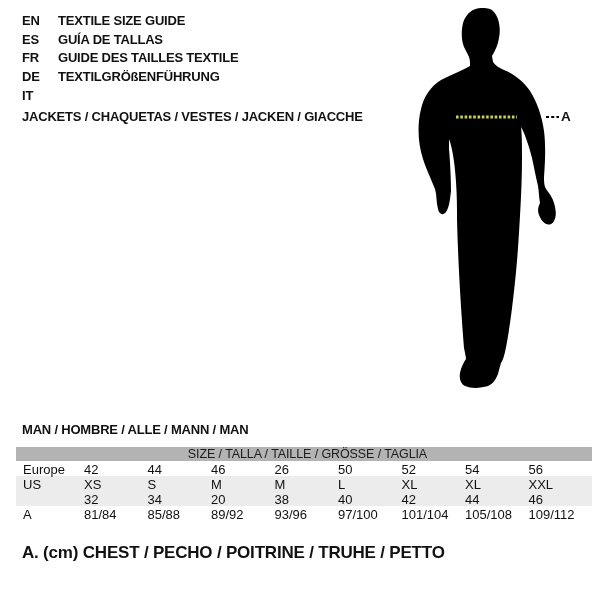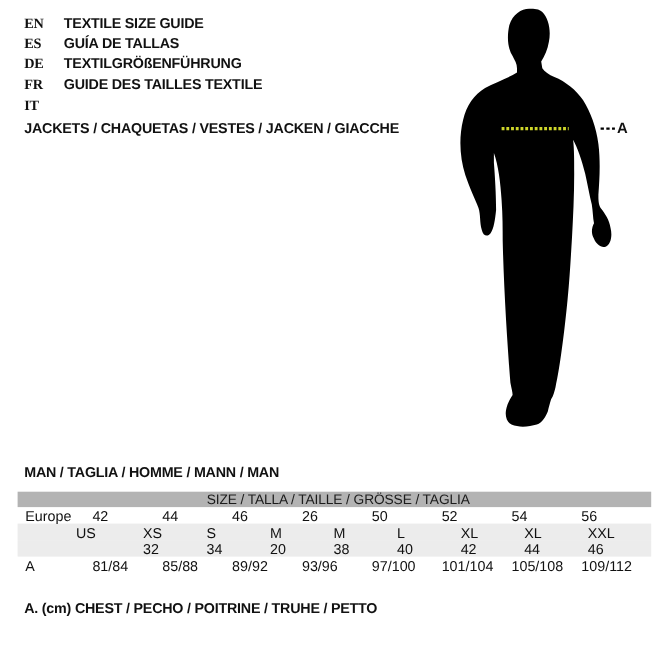--- a/index.html
+++ b/index.html
@@ -10,67 +10,67 @@
     --text:#111111;
   }
   *{margin:0;padding:0;box-sizing:border-box;}
   html,body{background:#ffffff;}
   body{font-family:"Liberation Sans",sans-serif;color:var(--text);}
   .stage{position:relative;width:600px;height:600px;background:#ffffff;overflow:hidden;}
 
   
   .lang-list{position:absolute;left:22px;top:12px;}
   .lang-row{display:flex;font-weight:700;font-size:13px;line-height:18.7px;letter-spacing:-0.2px;}
-  .lang-code{width:36px;font-family:Liberation Serif, serif;}
+  .lang-code{width:36px;}
 
   
   .categories{position:absolute;left:22px;top:108px;font-weight:700;font-size:13px;line-height:18.8px;letter-spacing:-0.2px;}
 
   
   .figure-svg{position:absolute;left:0;top:0;width:600px;height:600px;}
   .man{fill:var(--silhouette);}
   .chest-line{stroke:var(--chest_line);stroke-width:3;stroke-dasharray:2.6 1.7;fill:none;}
   .callout-line{stroke:#000;stroke-width:2;stroke-dasharray:3 2.2;fill:none;}
   .measure-label{position:absolute;left:561px;top:110px;font-weight:700;font-size:13.5px;line-height:14px;}
 
   
   .man-title{position:absolute;left:22px;top:420px;font-weight:700;font-size:13px;line-height:19px;letter-spacing:-0.2px;}
 
   
   .size-table{position:absolute;left:16px;top:447px;width:576px;font-size:13px;}
   .t-header{height:14px;line-height:14px;background:var(--table_header_bg);padding-left:7px;font-size:12.5px;color:#1c1c1c;letter-spacing:-0.1px;text-align:center;}
   .t-row{display:flex;height:15px;line-height:18.5px;}
-  .t-row.alt{background:var(--row_alt_bg);padding-left:46px;}
+  .t-row.alt{background:var(--row_alt_bg);}
   .t-label{width:68px;padding-left:7px;text-align:left;}
   .t-cell{flex:1;}
 
   
-  .footnote{position:absolute;left:22px;top:543px;font-weight:700;font-size:13px;line-height:19px;letter-spacing:-0.2px;}
+  .footnote{position:absolute;left:22px;top:543px;font-weight:700;font-size:17px;line-height:19px;letter-spacing:-0.2px;}
 </style>
 </head>
 <body>
 
 <div class="stage">
 
   <div class="lang-list">
     <div class="lang-row">
       <span class="lang-code">EN</span>
       <span class="lang-label">TEXTILE SIZE GUIDE</span>
     </div>
     <div class="lang-row">
       <span class="lang-code">ES</span>
       <span class="lang-label">GUÍA DE TALLAS</span>
     </div>
     <div class="lang-row">
+      <span class="lang-code">FR</span>
+      <span class="lang-label">GUIDE DES TAILLES TEXTILE</span>
+    </div>
+    <div class="lang-row">
       <span class="lang-code">DE</span>
       <span class="lang-label">TEXTILGRÖßENFÜHRUNG</span>
-    </div>
-    <div class="lang-row">
-      <span class="lang-code">FR</span>
-      <span class="lang-label">GUIDE DES TAILLES TEXTILE</span>
     </div>
     <div class="lang-row">
       <span class="lang-code">IT</span>
     </div>
   </div>
 
   <div class="categories">
     <div>JACKETS / CHAQUETAS / VESTES / JACKEN / GIACCHE</div>
   </div>
 
@@ -119,21 +119,21 @@
       L492,56
       C495,51 498,45 499,38
       C501,28 499,17 493,11
       C490,8 486,8 481,8
       Z"></path>
     <line class="chest-line" x1="456" y1="117" x2="517" y2="117"></line>
     <line class="callout-line" x1="546" y1="117" x2="559" y2="117"></line>
   </svg>
   <div class="measure-label">A</div>
 
-  <div class="man-title">MAN / TAGLIA / HOMME / MANN / MAN</div>
+  <div class="man-title">MAN / HOMBRE / ALLE / MANN / MAN</div>
 
   <div class="size-table">
     <div class="t-header">SIZE / TALLA / TAILLE / GRÖSSE / TAGLIA</div>
 
     <div class="t-row">
       <div class="t-label">Europe</div>
       <div class="t-cell">42</div>
       <div class="t-cell">44</div>
       <div class="t-cell">46</div>
       <div class="t-cell">26</div>

